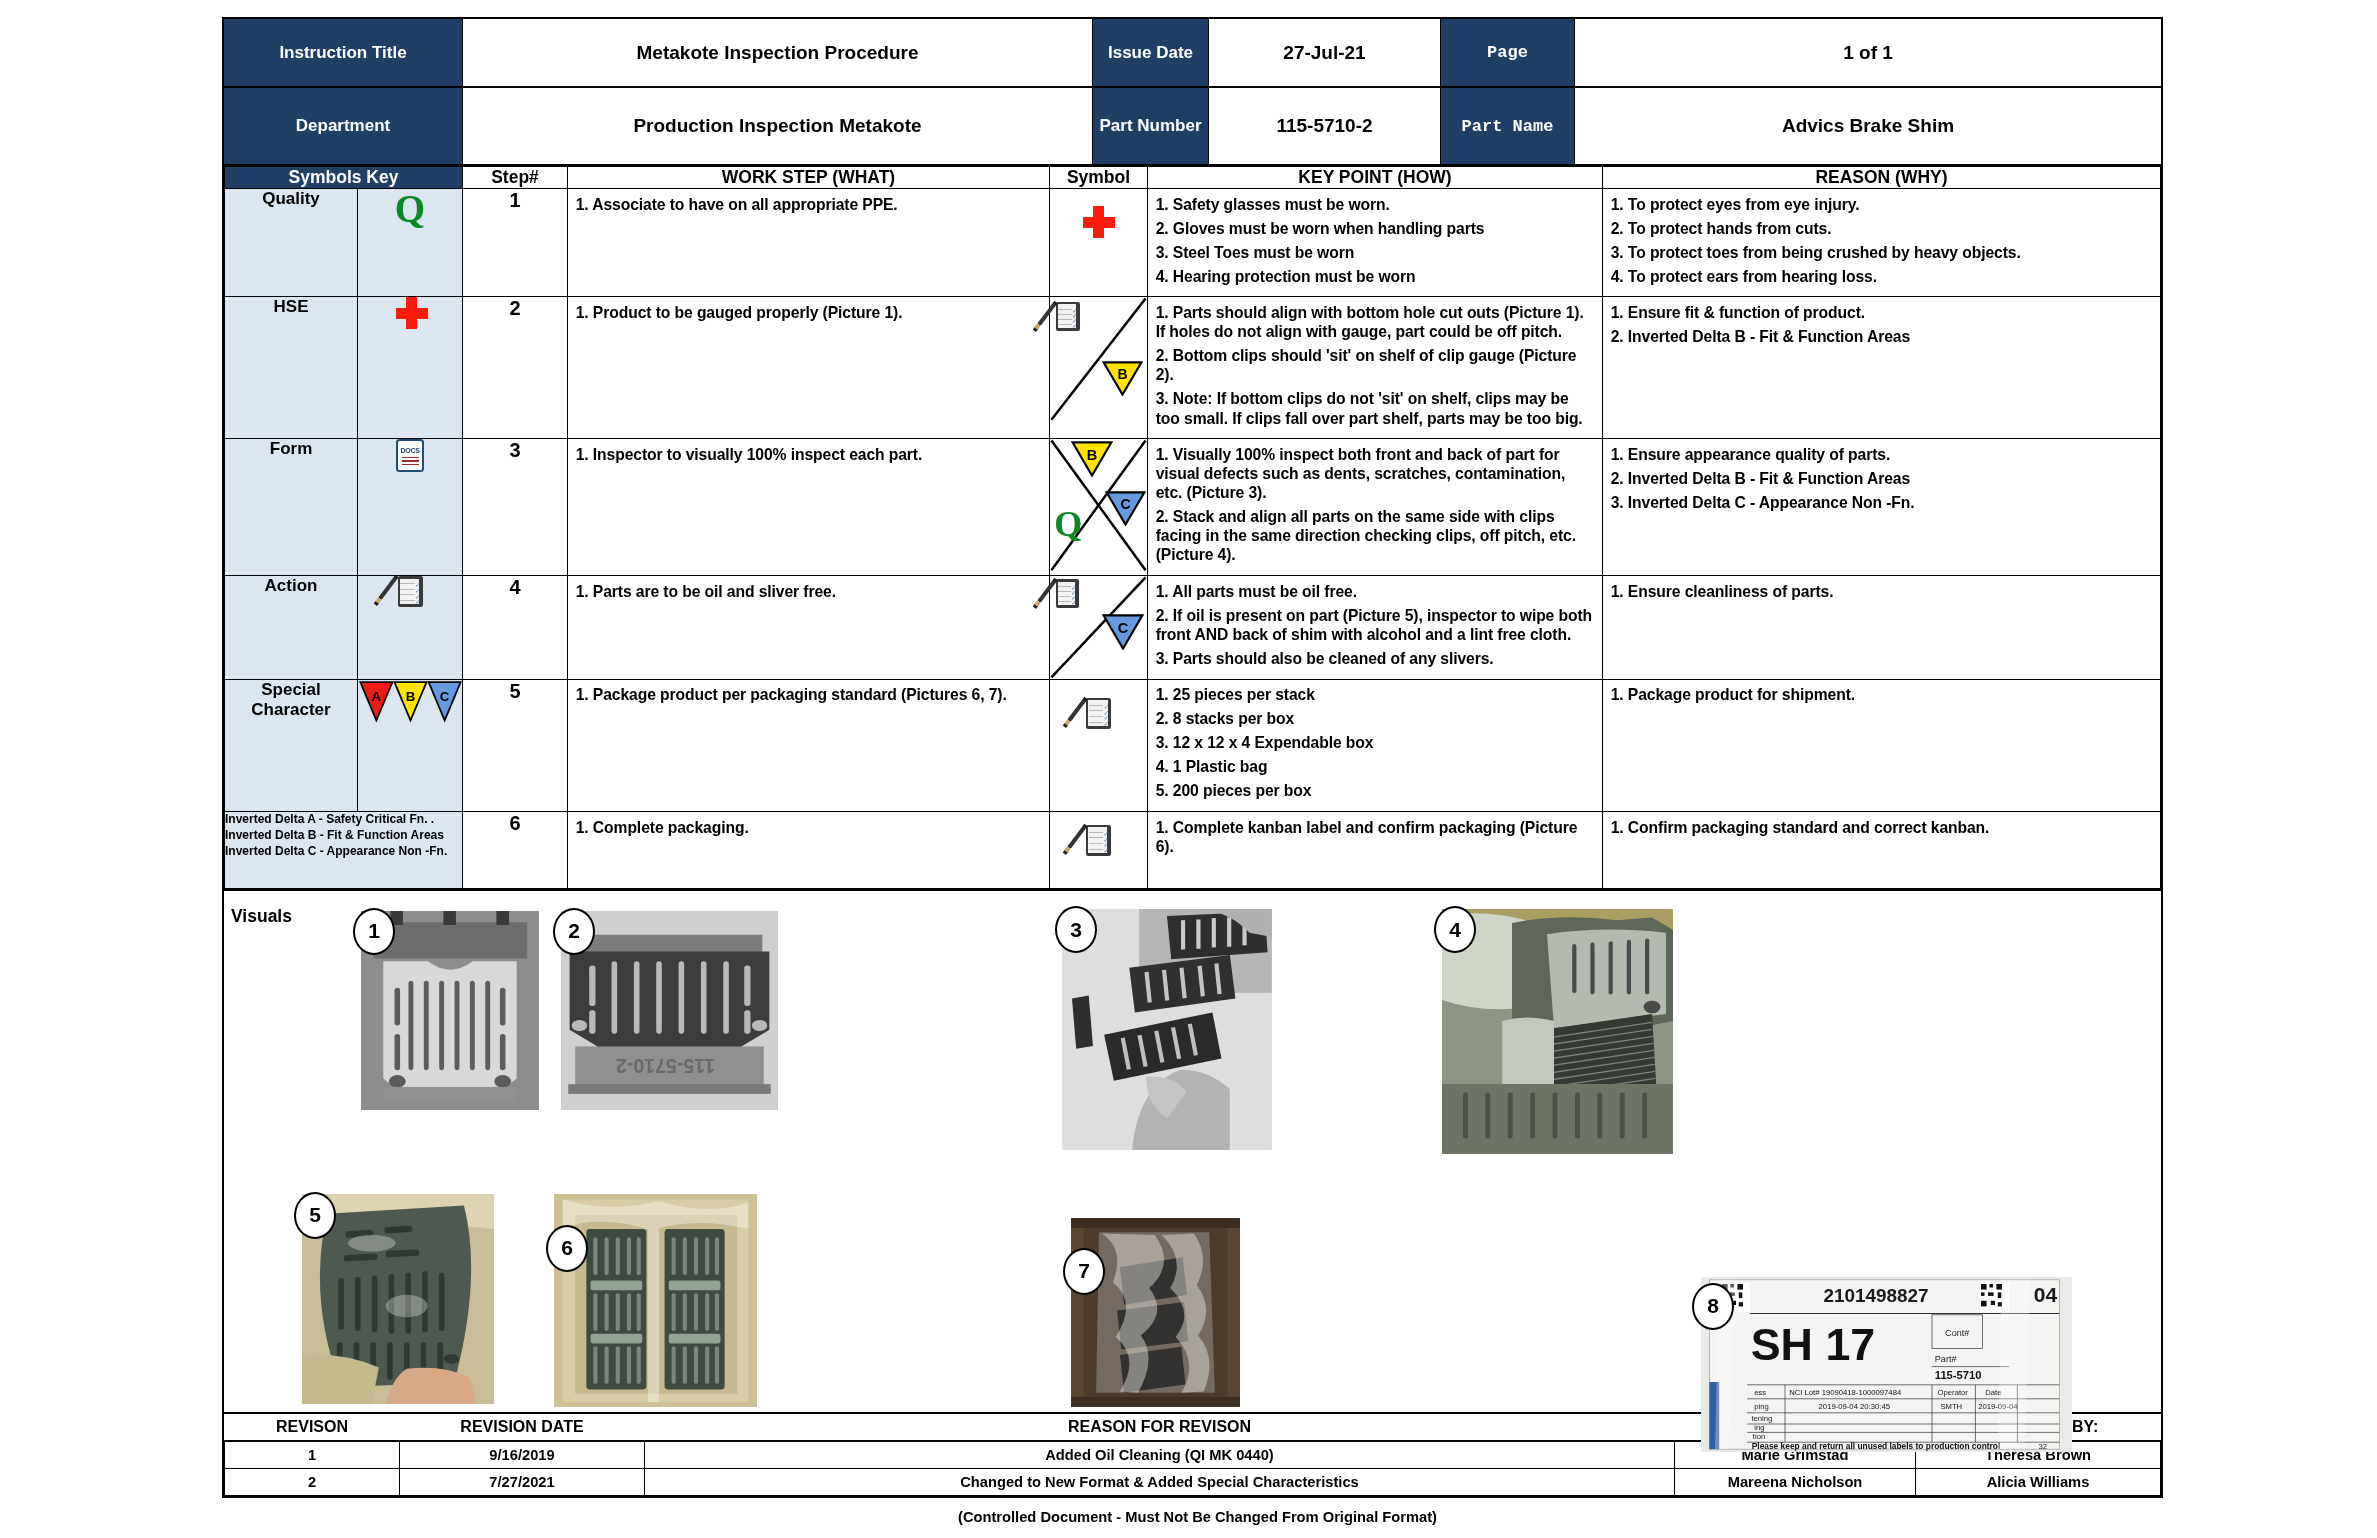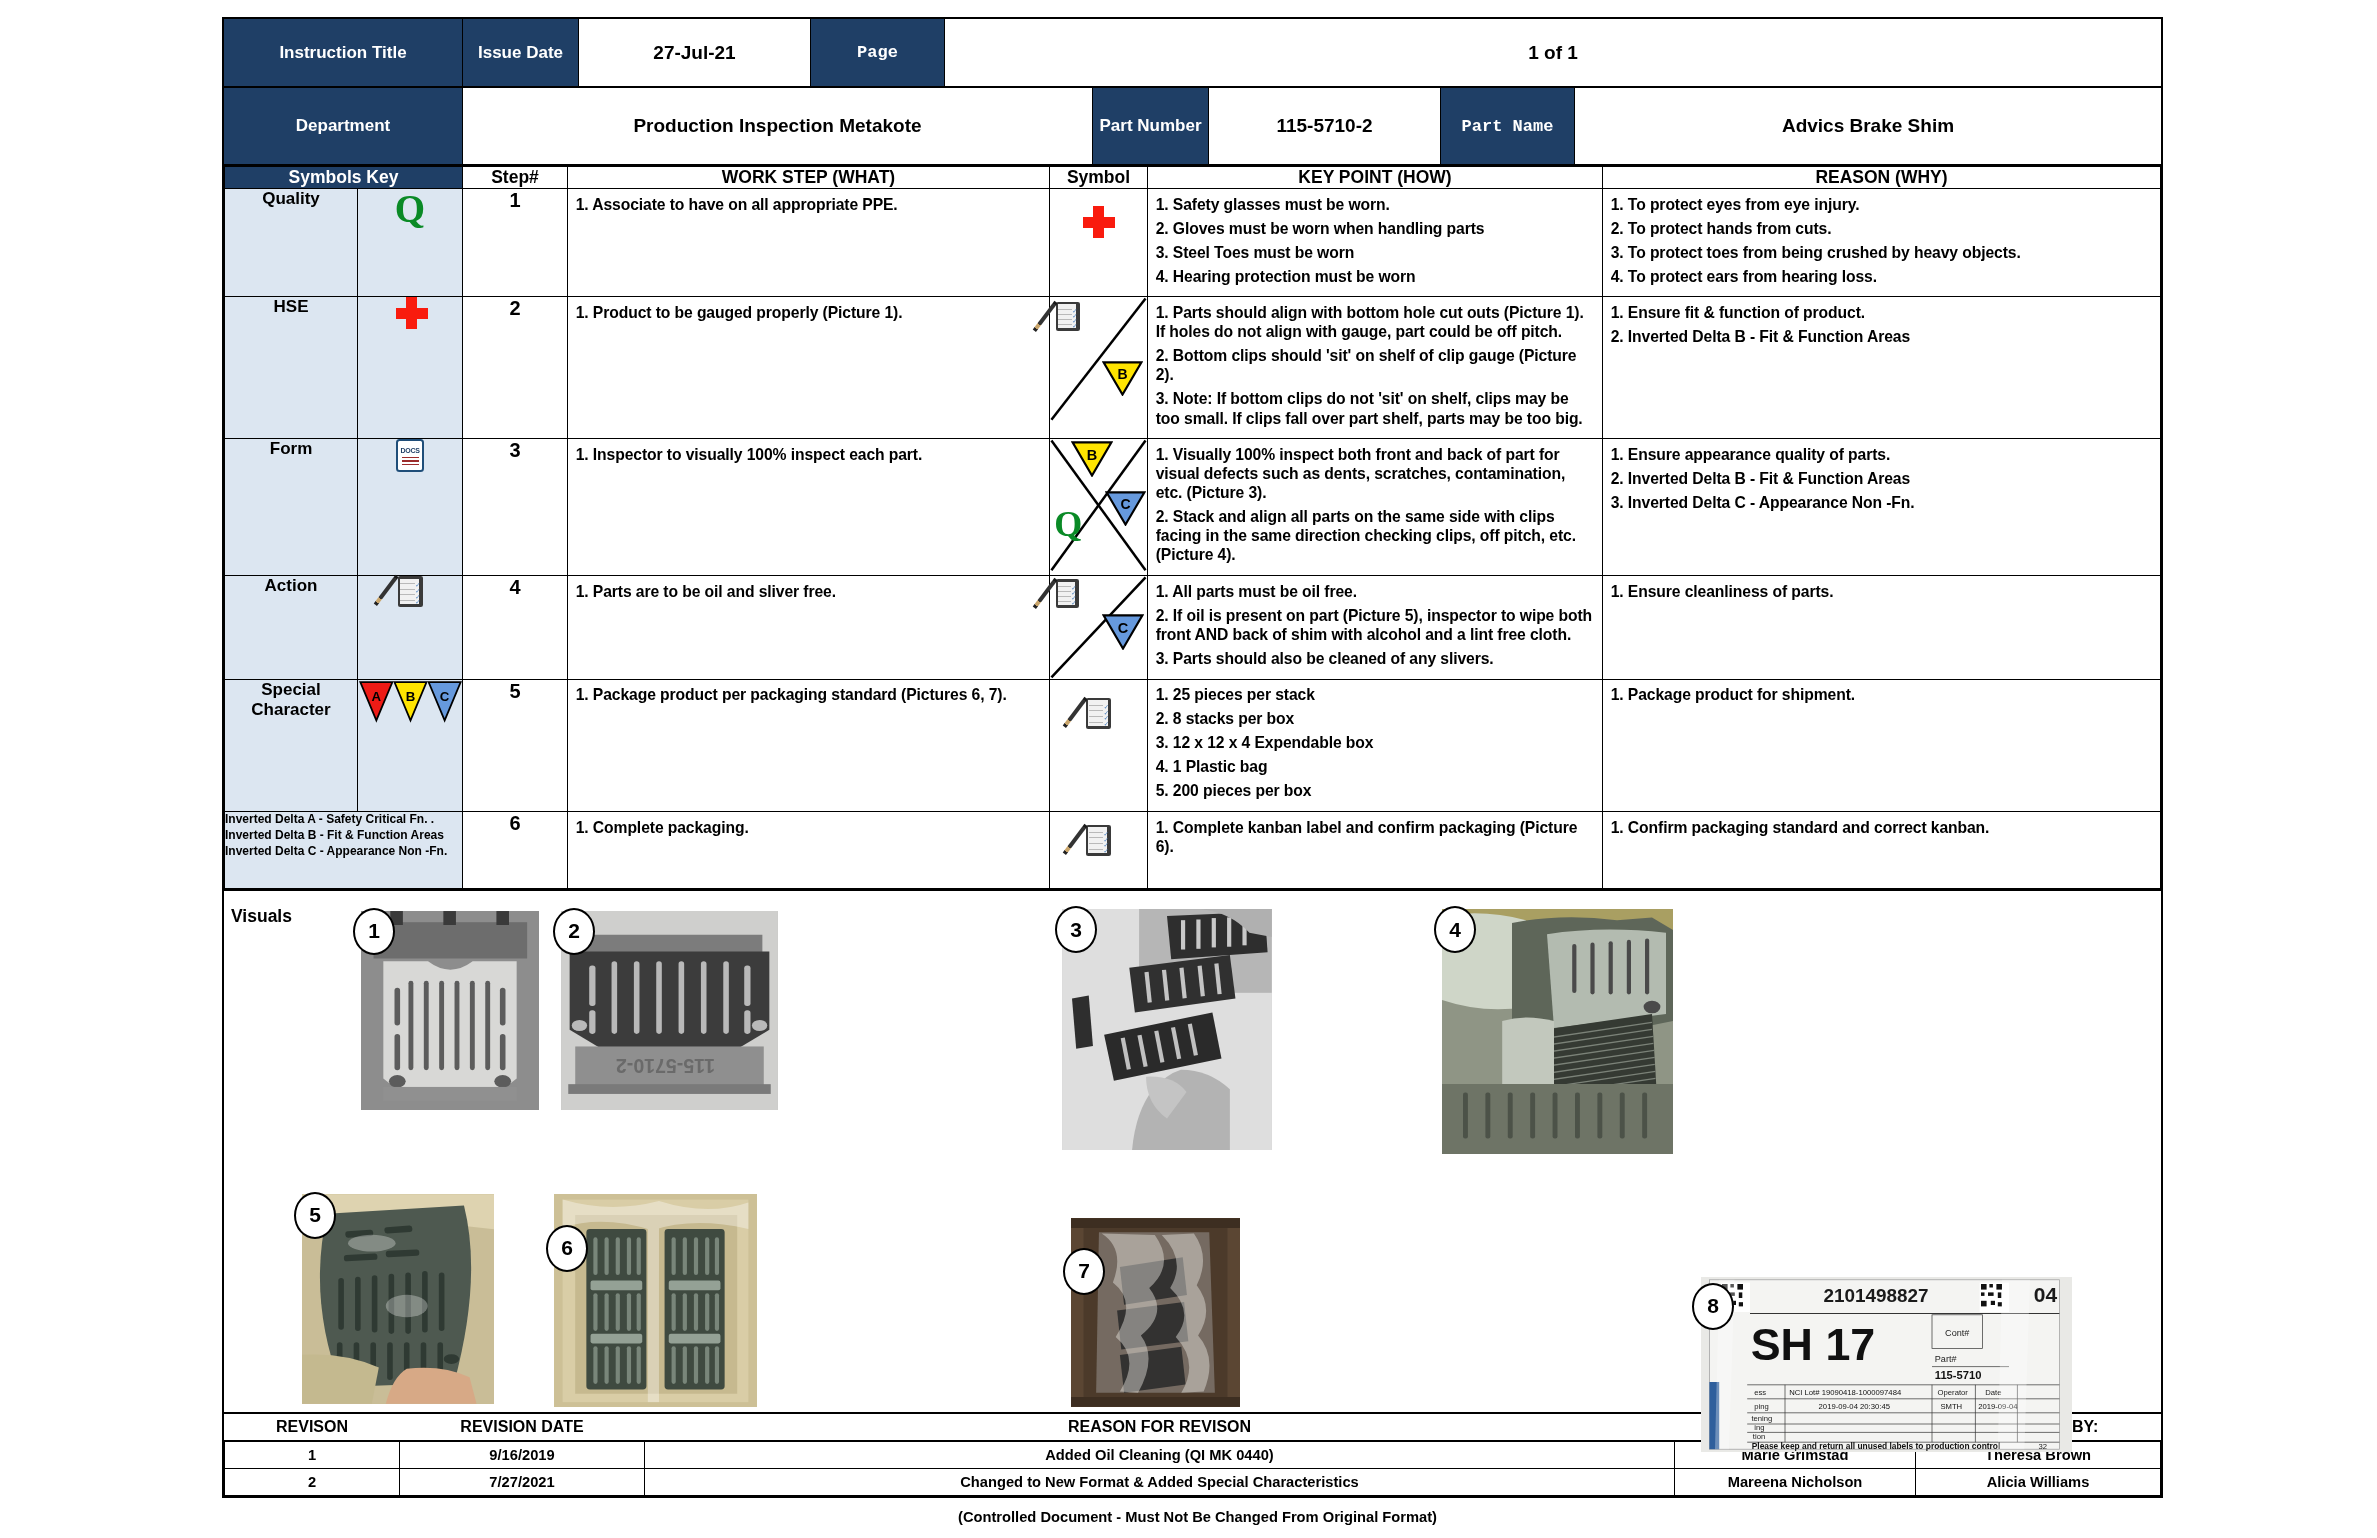--- a/index.html
+++ b/index.html
@@ -166,20 +166,21 @@
   }
 </style>
 </head>
 <body>
 
 <div class="page">
 
 
   <div class="meta-row h-r1">
     <div class="lbl w-lbl1">Instruction Title</div>
+    <div class="val w-val1">Metakote Inspection Procedure</div>
     <div class="lbl w-lbl2">Issue Date</div>
     <div class="val w-val2">27-Jul-21</div>
     <div class="lbl w-lbl3">Page</div>
     <div class="val w-val3 last">1 of 1</div>
   </div>
 
   <div class="meta-row r2 h-r2">
     <div class="lbl w-lbl1">Department</div>
     <div class="val w-val1">Production Inspection Metakote</div>
     <div class="lbl w-lbl2">Part Number</div>

